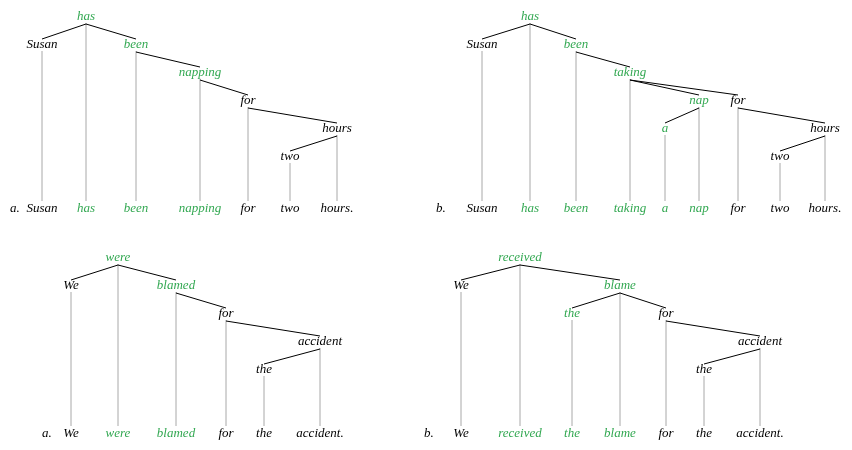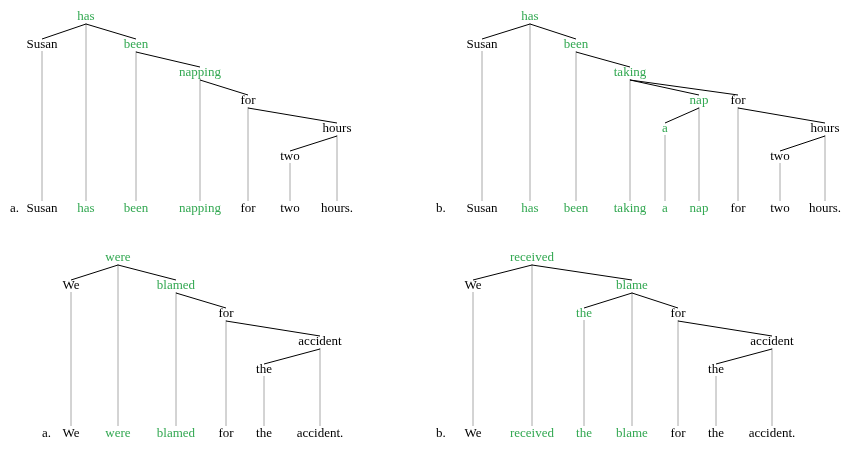--- a/index.html
+++ b/index.html
@@ -11,20 +11,21 @@
   body {
     width: 852px;
     height: 450px;
     font-family: "Liberation Serif", "DejaVu Serif", serif;
     overflow: hidden;
   }
   #figure-grid {
     position: relative;
     width: 852px;
     height: 320px;
+    font-style: italic;
   }
   .tree-panel {
     position: absolute;
     width: 426px;
     height: 225px;
   }
   .tree-svg {
     display: block;
     width: 426px;
     height: 225px;
@@ -182,21 +183,21 @@
         <g>
           <text class="word-text" x="39" y="212" text-anchor="middle">We</text>
           <text class="word-text green" x="86" y="212" text-anchor="middle">were</text>
           <text class="word-text green" x="144" y="212" text-anchor="middle">blamed</text>
           <text class="word-text" x="194" y="212" text-anchor="middle">for</text>
           <text class="word-text" x="232" y="212" text-anchor="middle">the</text>
           <text class="word-text" x="288" y="212" text-anchor="middle">accident.</text>
         </g>
       </svg>
     </div>
-    <div class="tree-panel" style="left: 426px; top: 225px;">
+    <div class="tree-panel" style="left: 414px; top: 225px;">
       <svg class="tree-svg" viewBox="0 0 426 225" width="426" height="225">
         <g>
           <line class="stem-line" x1="106" y1="39" x2="106" y2="201"></line>
           <line class="stem-line" x1="47" y1="67" x2="47" y2="201"></line>
           <line class="stem-line" x1="206" y1="67" x2="206" y2="201"></line>
           <line class="stem-line" x1="158" y1="95" x2="158" y2="201"></line>
           <line class="stem-line" x1="252" y1="95" x2="252" y2="201"></line>
           <line class="stem-line" x1="346" y1="123" x2="346" y2="201"></line>
           <line class="stem-line" x1="290" y1="151" x2="290" y2="201"></line>
         </g>

